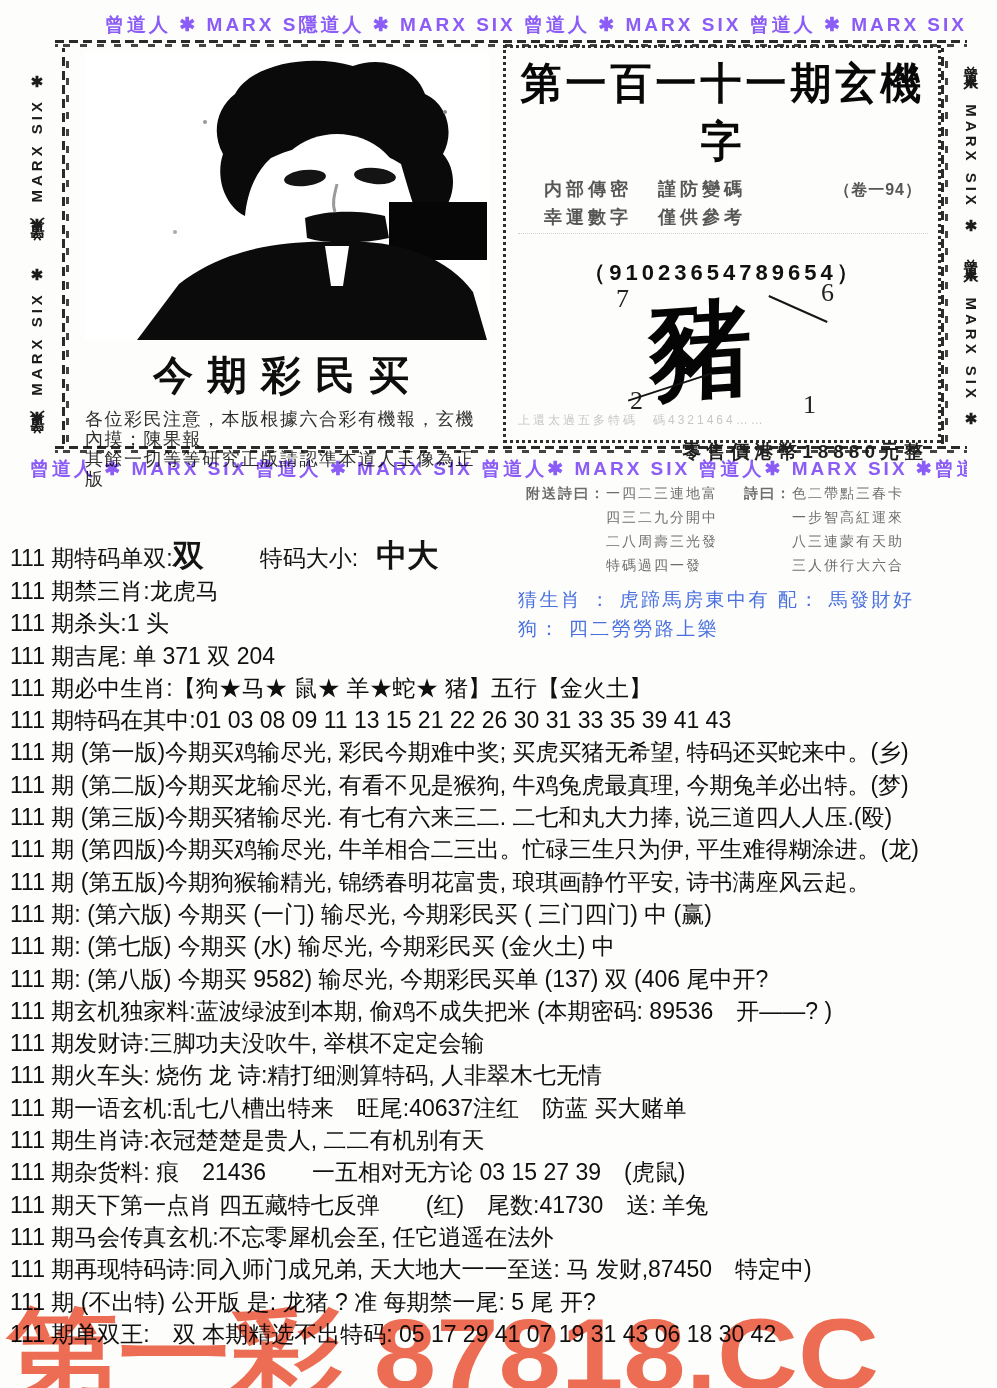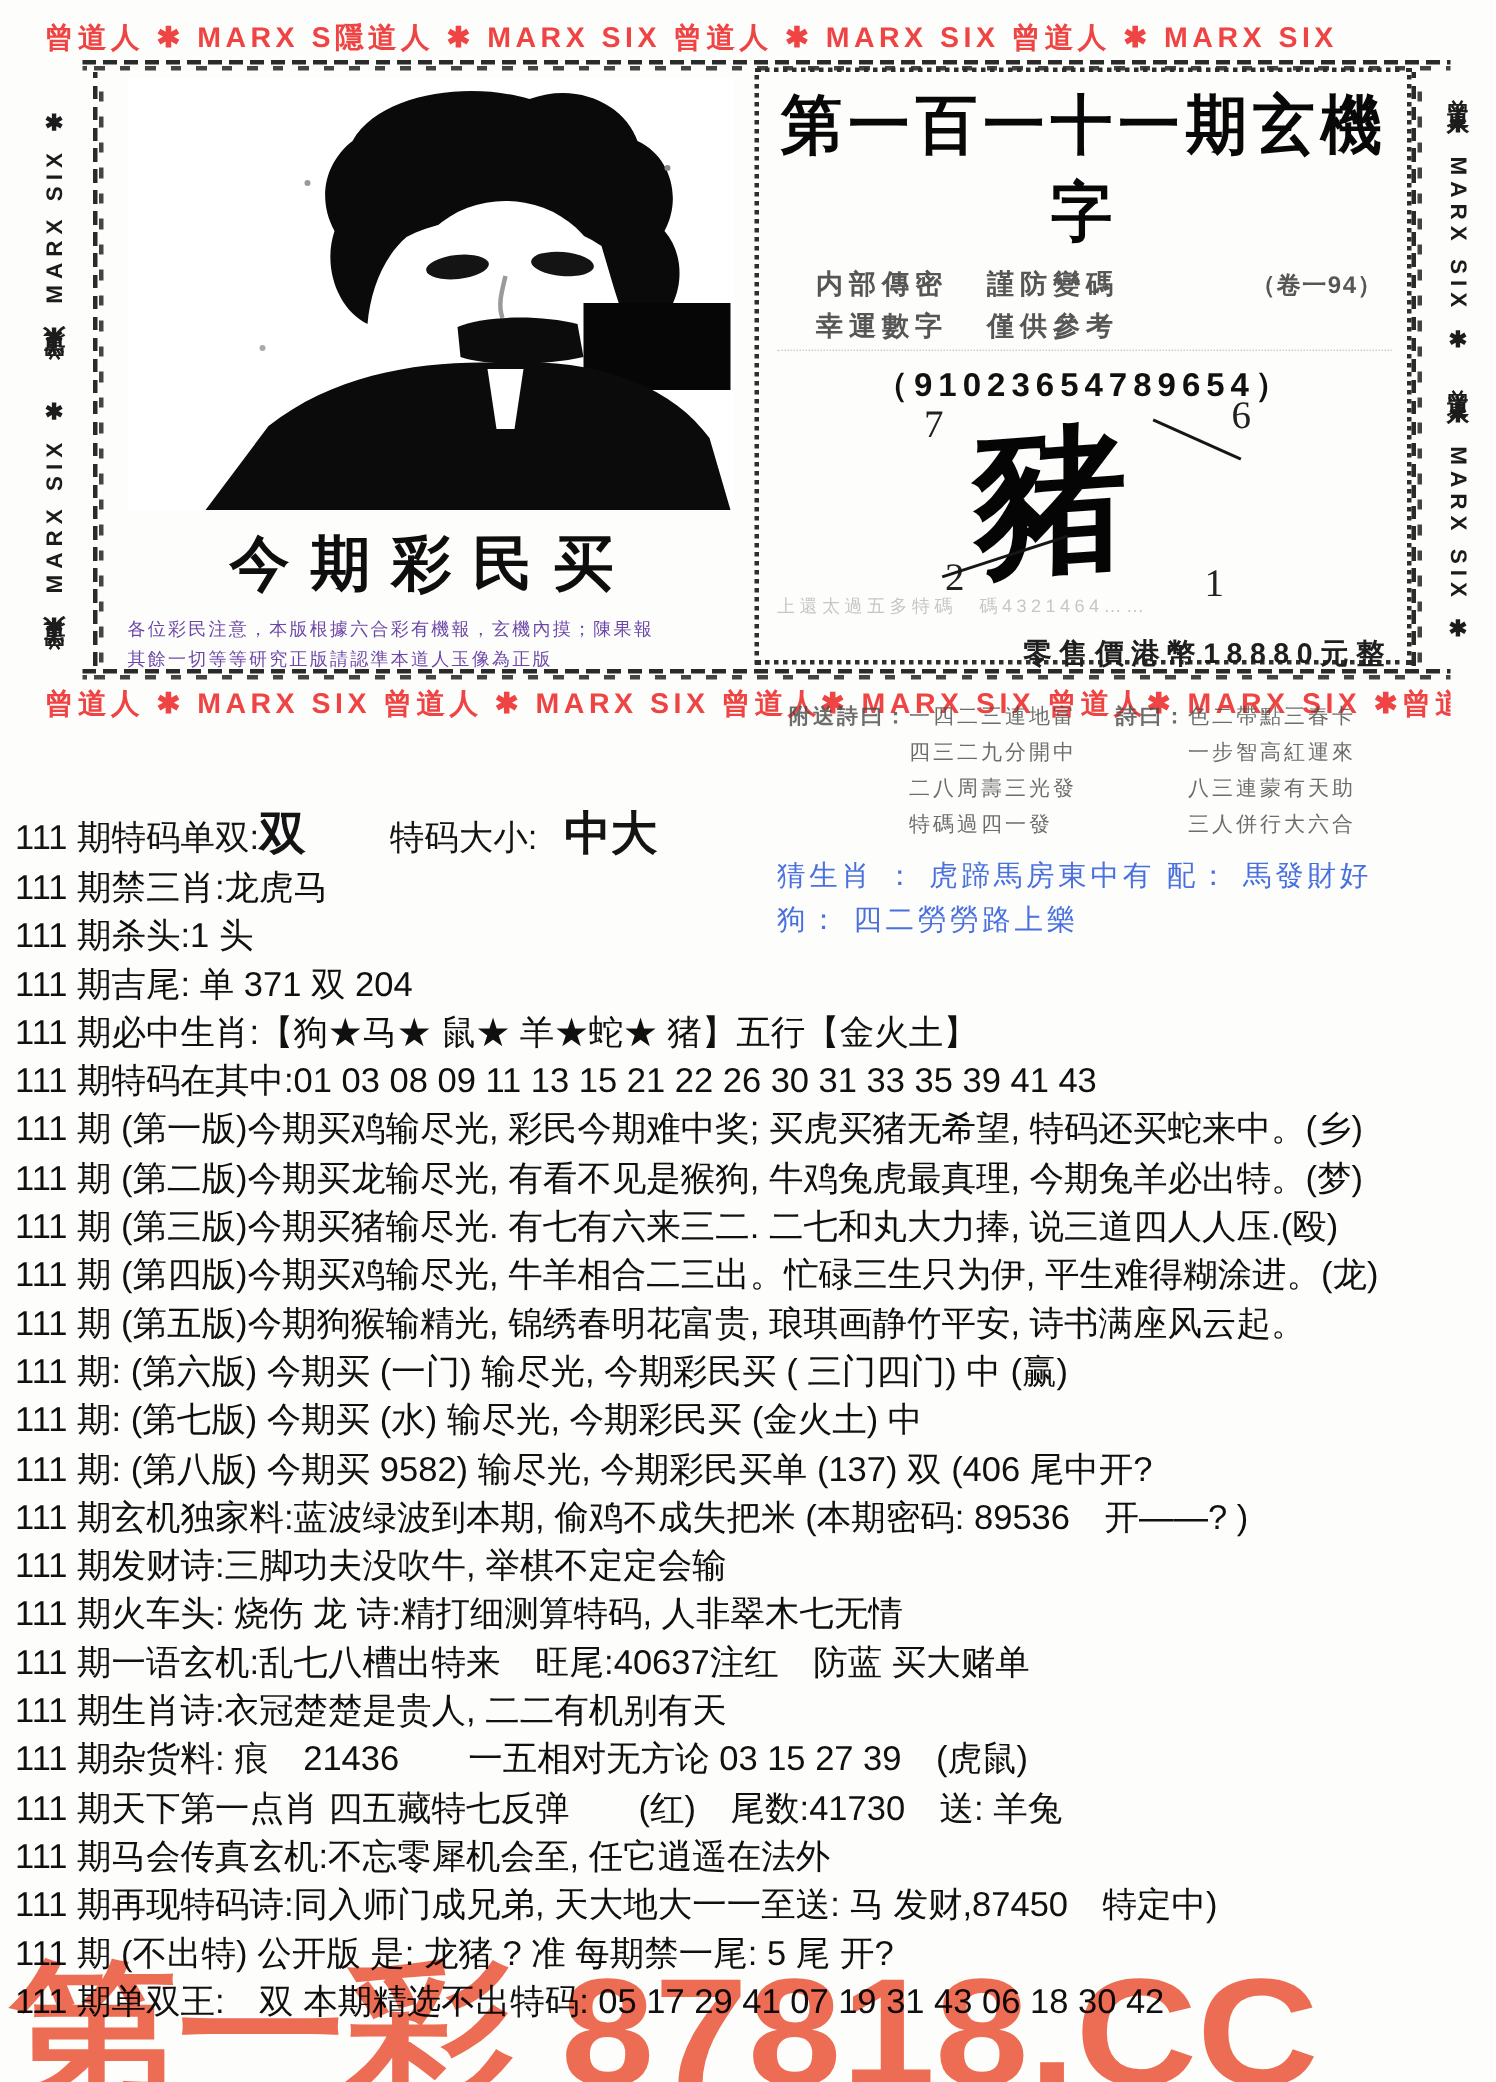--- a/index.html
+++ b/index.html
@@ -3,21 +3,21 @@
 <meta charset="utf-8">
 <style>
   html,body{margin:0;padding:0;background:#ffffff;}
   .sheet{
     position:relative;width:997px;height:1388px;background:#fdfdfb;overflow:hidden;
     font-family:"Liberation Sans",sans-serif;color:#141414;
   }
   
   .border-words{
     position:absolute;left:30px;right:30px;white-space:nowrap;overflow:hidden;
-    font-weight:700;font-size:19px;letter-spacing:3px;color:#ef4444;text-align:left;
+    font-weight:700;font-size:19px;letter-spacing:3px;color:#8b5cf6;text-align:right;
   }
   .border-words.top{top:12px;}
   .border-words.bottom{top:456px;}
   .wave-h{
     position:absolute;left:55px;right:30px;height:7px;
     background:
       repeating-linear-gradient(90deg,#2a2a2a 0 9px,transparent 9px 14px),
       repeating-linear-gradient(90deg,transparent 0 5px,#444 5px 12px,transparent 12px 17px);
     background-size:auto 3px, auto 3px;background-repeat:repeat-x;background-position:0 0,3px 4px;
   }
@@ -40,40 +40,40 @@
   .side-words.left{left:28px;transform:rotate(180deg);}
   .side-words.right{left:954px;}
   
   .portrait-block{position:absolute;left:85px;top:52px;width:406px;}
   .portrait-frame{width:404px;height:288px;background:#fff;overflow:hidden;}
   .portrait-caption{
     margin-top:8px;text-align:center;font-size:40px;font-weight:700;letter-spacing:14px;
     font-family:"Liberation Serif",serif;color:#0e0e0e;
   }
   .portrait-notice{
-    margin-top:6px;font-size:12px;line-height:20px;letter-spacing:1.5px;color:#4c1d95;opacity:.82;
+    margin-top:6px;font-size:18px;line-height:20px;letter-spacing:1.5px;color:#000000;opacity:.82;
   }
   
   .panel{
     position:absolute;left:503px;top:45px;width:438px;height:398px;
     border:3px dotted #2e2e2e;box-sizing:border-box;padding:6px 10px 4px 12px;
   }
   .panel-title{
     text-align:center;font-size:41px;font-weight:900;letter-spacing:4px;
     font-family:"Liberation Serif",serif;color:#080808;transform:scaleY(1.05);margin-top:4px;
   }
   .panel-subrow{
     display:flex;align-items:baseline;font-size:18px;font-weight:700;letter-spacing:4px;
     color:#3a3a3a;opacity:.85;margin-top:9px;padding-left:26px;
   }
   .panel-subrow .gap{width:26px;}
   .panel-subrow .paren{margin-left:auto;letter-spacing:1px;font-size:16px;padding-right:6px;}
   .panel-subrow.second{margin-top:4px;border-bottom:1px dotted #c7c7c7;padding-bottom:4px;}
   .lucky-numbers{
-    text-align:center;font-size:22px;font-weight:700;letter-spacing:4px;color:#111;margin-top:8px;
+    text-align:center;font-size:22px;font-weight:700;letter-spacing:4px;color:#111;margin-top:24px;
   }
   .zodiac{position:relative;width:230px;margin:2px auto 0;height:120px;}
   .zodiac-char{
     position:absolute;left:40px;top:-8px;font-size:104px;font-weight:900;
     font-family:"Liberation Serif",serif;color:#050505;transform:rotate(-4deg) skewX(-4deg);
   }
   .corner-num{position:absolute;font-size:26px;color:#222;font-family:"Liberation Serif",serif;}
   .corner-num.tl{left:8px;top:-6px;}
   .corner-num.tr{right:4px;top:-12px;}
   .corner-num.bl{left:22px;bottom:-6px;}

